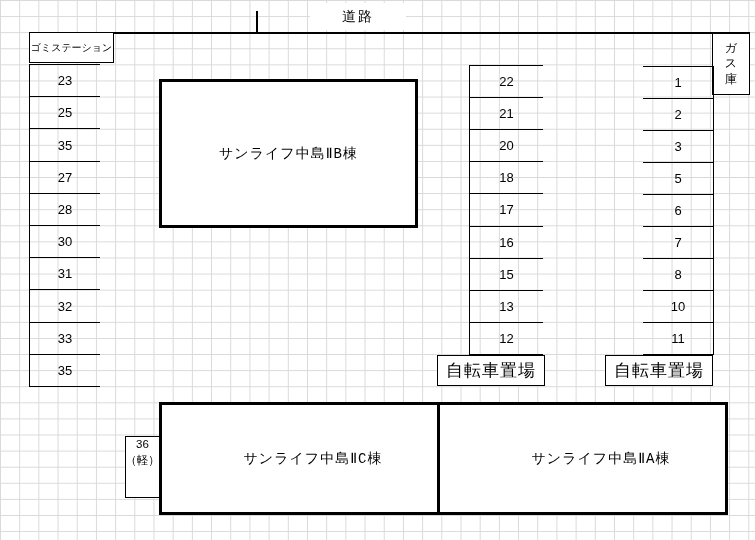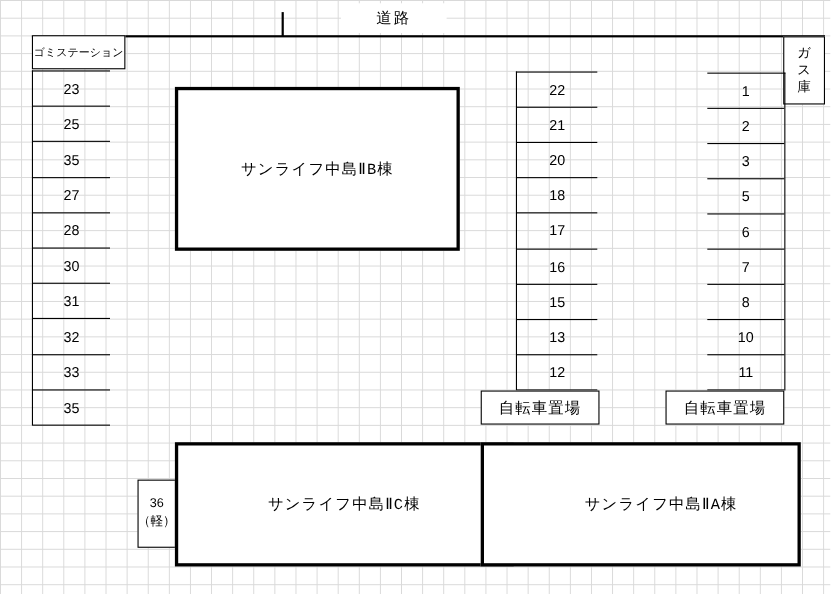--- a/index.html
+++ b/index.html
@@ -46,24 +46,24 @@
     font-size:13px;
   }
   .small-txt{font-size:10px;white-space:nowrap;overflow:hidden;}
   .v-wrap{
     width:15px;margin:0 auto;
     word-break:break-all;line-height:1.3;
     font-size:12px;text-align:center;
   }
   .kei-box{
     background:#fff;border:1.5px solid #000;
-    display:flex;flex-direction:column;align-items:center;justify-content:center;
+    display:flex;flex-direction:column;align-items:center;justify-content:flex-start;
     font-size:11.5px;line-height:1.35;text-align:center;
   }
-  .bike{font-size:14px;letter-spacing:1px;text-align:right;}
+  .bike{font-size:17px;letter-spacing:1px;text-align:right;}
 </style>
 </head>
 <body>
 
 <div id="stage">
 
   <div class="abs line" style="left:29px;top:32px;width:721px;height:2px;"></div>
 
   <div class="abs line" style="left:256px;top:11px;width:2px;height:22px;"></div>
 

